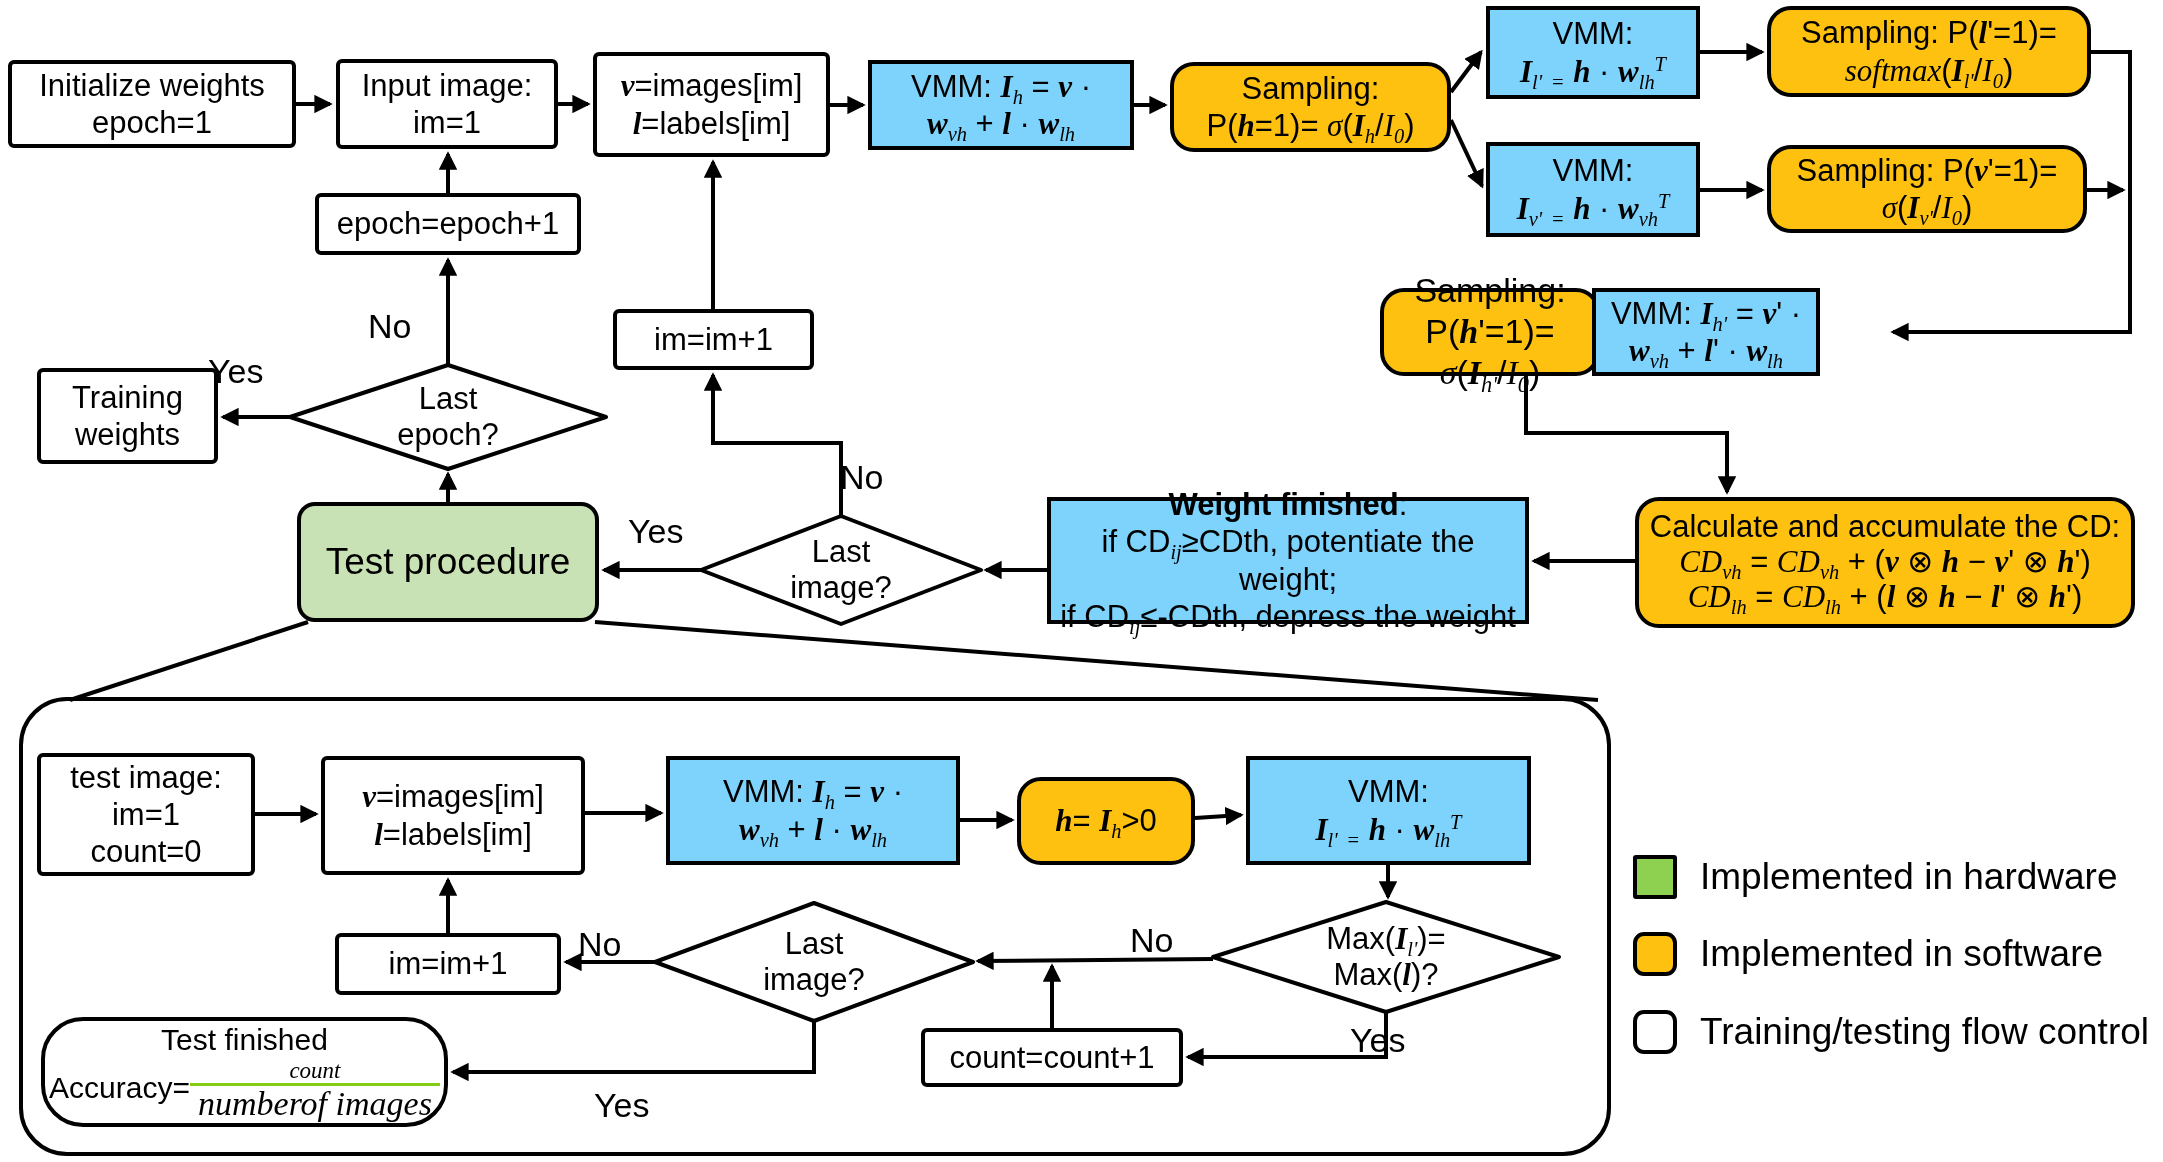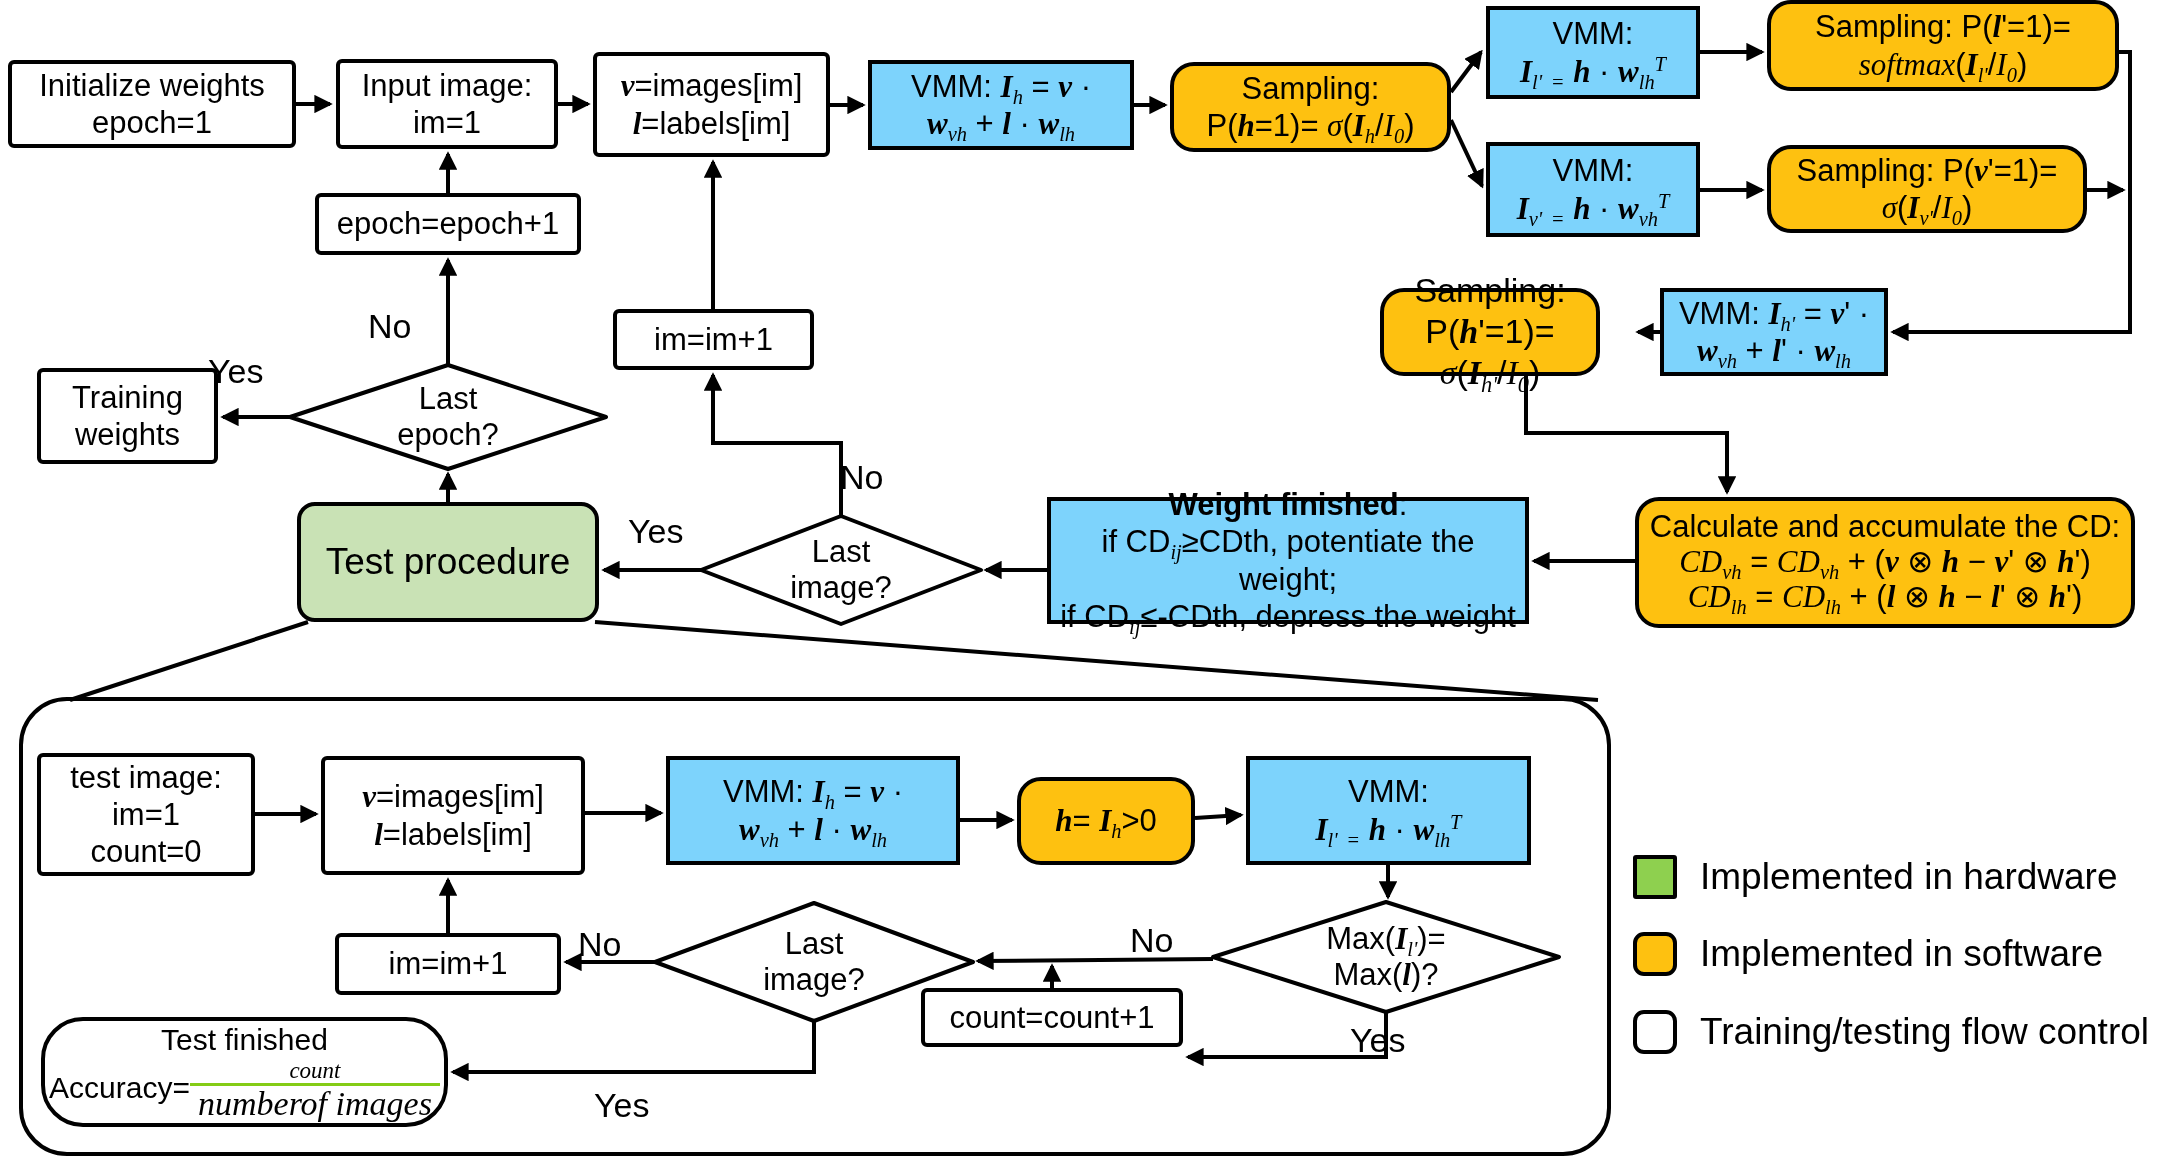--- a/index.html
+++ b/index.html
@@ -111,41 +111,41 @@
   <div class="node orange" style="left:1170px;top:62px;width:281px;height:90px">
     <div>Sampling:</div>
     <div>P(<bi>h</bi>=1)= <mi>σ</mi>(<bi>I</bi><sub>h</sub>/<mi>I</mi><sub>0</sub>)</div>
   </div>
 
   <div class="node green" style="left:1486px;top:6px;width:214px;height:93px">
     <div>VMM:</div>
     <div><bi>I</bi><sub>l'</sub> <sub>=</sub> <bi>h</bi> · <bi>w</bi><sub>lh</sub><sup>T</sup></div>
   </div>
 
-  <div class="node orange" style="left:1767px;top:0;width:352px;height:91px">
+  <div class="node orange" style="left:1767px;top:6px;width:324px;height:91px">
     <div>Sampling: P(<bi>l</bi>'=1)=</div>
     <div><mi>softmax</mi>(<bi>I</bi><sub>l'</sub>/<mi>I</mi><sub>0</sub>)</div>
   </div>
 
   <div class="node green" style="left:1486px;top:142px;width:214px;height:95px">
     <div>VMM:</div>
     <div><bi>I</bi><sub>v'</sub> <sub>=</sub> <bi>h</bi> · <bi>w</bi><sub>vh</sub><sup>T</sup></div>
   </div>
 
   <div class="node orange" style="left:1767px;top:145px;width:320px;height:88px">
     <div>Sampling: P(<bi>v</bi>'=1)=</div>
     <div><mi>σ</mi>(<bi>I</bi><sub>v'</sub>/<mi>I</mi><sub>0</sub>)</div>
   </div>
 
   <div class="node orange" style="left:1380px;top:288px;width:220px;height:88px;font-size:34px">
     <div>Sampling: P(<bi>h</bi>'=1)=</div>
     <div><mi>σ</mi>(<bi>I</bi><sub>h'</sub>/<mi>I</mi><sub>0</sub>)</div>
   </div>
 
-  <div class="node green" style="left:1660px;top:288px;width:228px;height:88px">
+  <div class="node green" style="left:1592px;top:288px;width:228px;height:88px">
     <div>VMM: <bi>I</bi><sub>h'</sub> = <bi>v</bi>' ·</div>
     <div><bi>w</bi><sub>vh</sub> + <bi>l</bi>' · <bi>w</bi><sub>lh</sub></div>
   </div>
 
   <div class="node orange round-lg" style="left:1635px;top:497px;width:500px;height:131px;line-height:1.12">
     <div>Calculate and accumulate the CD:</div>
     <div><mi>CD</mi><sub>vh</sub> = <mi>CD</mi><sub>vh</sub> + (<bi>v</bi> ⊗ <bi>h</bi> − <bi>v</bi>' ⊗ <bi>h</bi>')</div>
     <div><mi>CD</mi><sub>lh</sub> = <mi>CD</mi><sub>lh</sub> + (<bi>l</bi> ⊗ <bi>h</bi> − <bi>l</bi>' ⊗ <bi>h</bi>')</div>
   </div>
 
@@ -211,21 +211,21 @@
 
   <div class="node green" style="left:1246px;top:756px;width:285px;height:109px">
     <div>VMM:</div>
     <div><bi>I</bi><sub>l'</sub> <sub>=</sub> <bi>h</bi> · <bi>w</bi><sub>lh</sub><sup>T</sup></div>
   </div>
 
   <div class="node round" style="left:335px;top:933px;width:226px;height:62px">
     <div>im=im+1</div>
   </div>
 
-  <div class="node round" style="left:921px;top:988px;width:262px;height:59px">
+  <div class="node round" style="left:921px;top:1028px;width:262px;height:59px">
     <div>count=count+1</div>
   </div>
 
   <div class="node round-lg" style="left:41px;top:1017px;width:407px;height:110px;border-radius:42px;font-size:30px">
     <div>Test finished</div>
     <div>Accuracy=<span class="frac"><span class="fnum"><mi>count</mi></span><span class="fden"><mi>numberof images</mi></span></span></div>
   </div>
 
   <div class="edge-label" style="left:368px;top:307px">No</div>
   <div class="edge-label" style="left:208px;top:352px">Yes</div>

